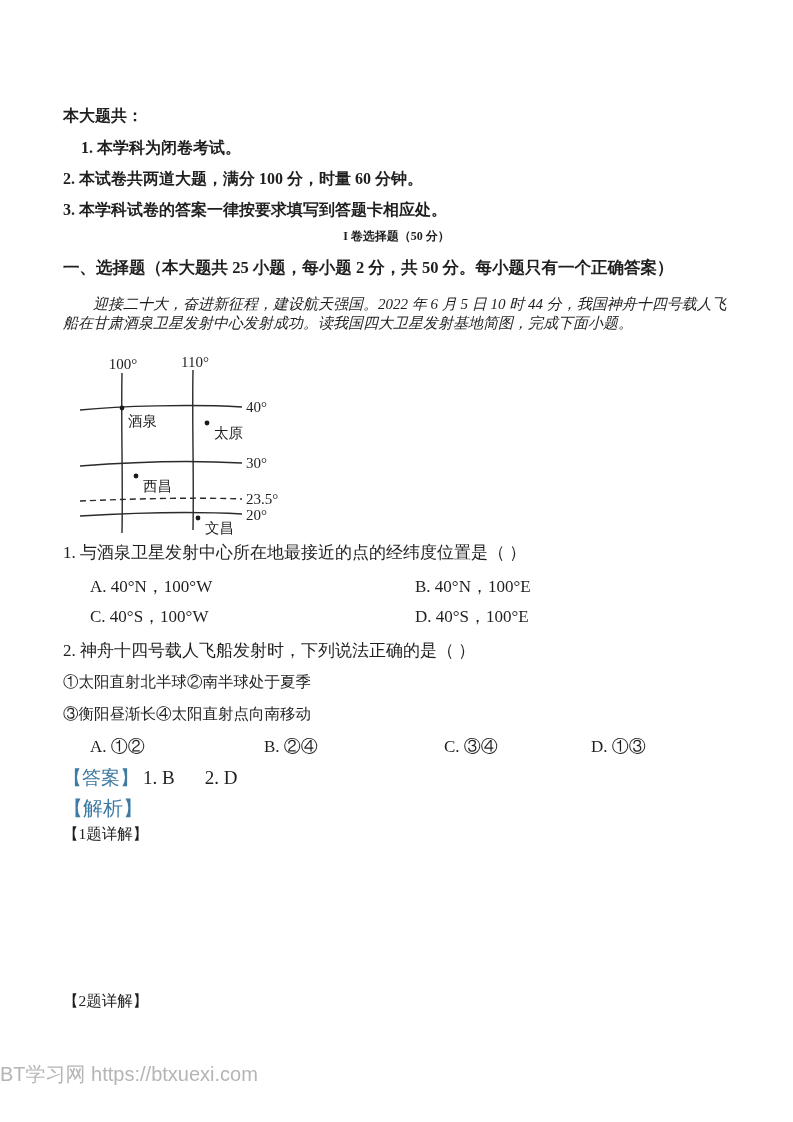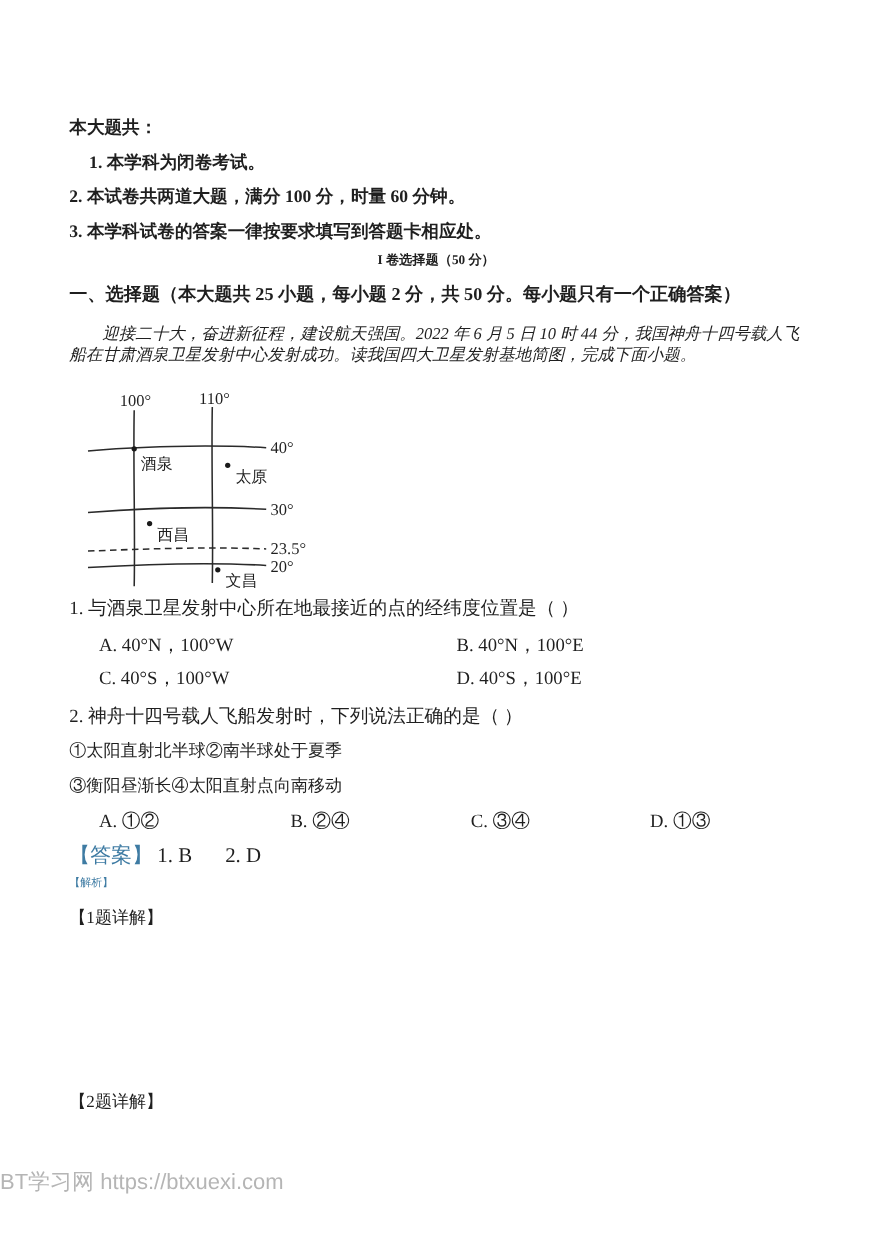--- a/index.html
+++ b/index.html
@@ -30,27 +30,27 @@
   .opt-row{left:63px;width:676px;font-size:17px;margin-left:27px;}
   .q1-opts-1{top:575px;}
   .q1-opts-2{top:605px;}
   .opt-col-b{position:absolute;left:325px;top:0;}
   .q2-text{top:639px;}
   .q2-st1{top:672px;left:63px;font-size:15.5px;}
   .q2-st2{top:704px;left:63px;font-size:15.5px;}
   .q2-opts{top:735px;}
   .q2-opts .o1{position:absolute;left:0;top:0;}
   .q2-opts .o2{position:absolute;left:174px;top:0;}
-  .q2-opts .o3{position:absolute;left:338px;top:0;text-align:right;}
+  .q2-opts .o3{position:absolute;left:354px;top:0;text-align:right;}
   .q2-opts .o4{position:absolute;left:501px;top:0;}
   .answer-line{top:765px;left:63px;font-size:19px;}
   .accent{color:#3e7ba3;}
   .ans-item-1{margin-left:4px;}
   .ans-item-2{margin-left:30px;}
-  .analysis-label{top:795px;left:63px;font-size:10px;}
+  .analysis-label{top:795px;left:63px;font-size:20px;}
   .detail1-heading{top:824px;left:63px;font-size:15.5px;}
   .detail1-text{top:847px;left:63px;width:678px;font-size:15px;line-height:35px;text-align:justify;margin:0;}
   .detail2-heading{top:991px;left:63px;font-size:15.5px;}
   .footer{top:1061px;left:0;width:793px;text-align:left;font-size:20px;color:#b5b5b5;font-family:"Liberation Sans","DejaVu Sans",sans-serif;}
 </style>
 </head>
 <body>
 
 <div class="page">
 

